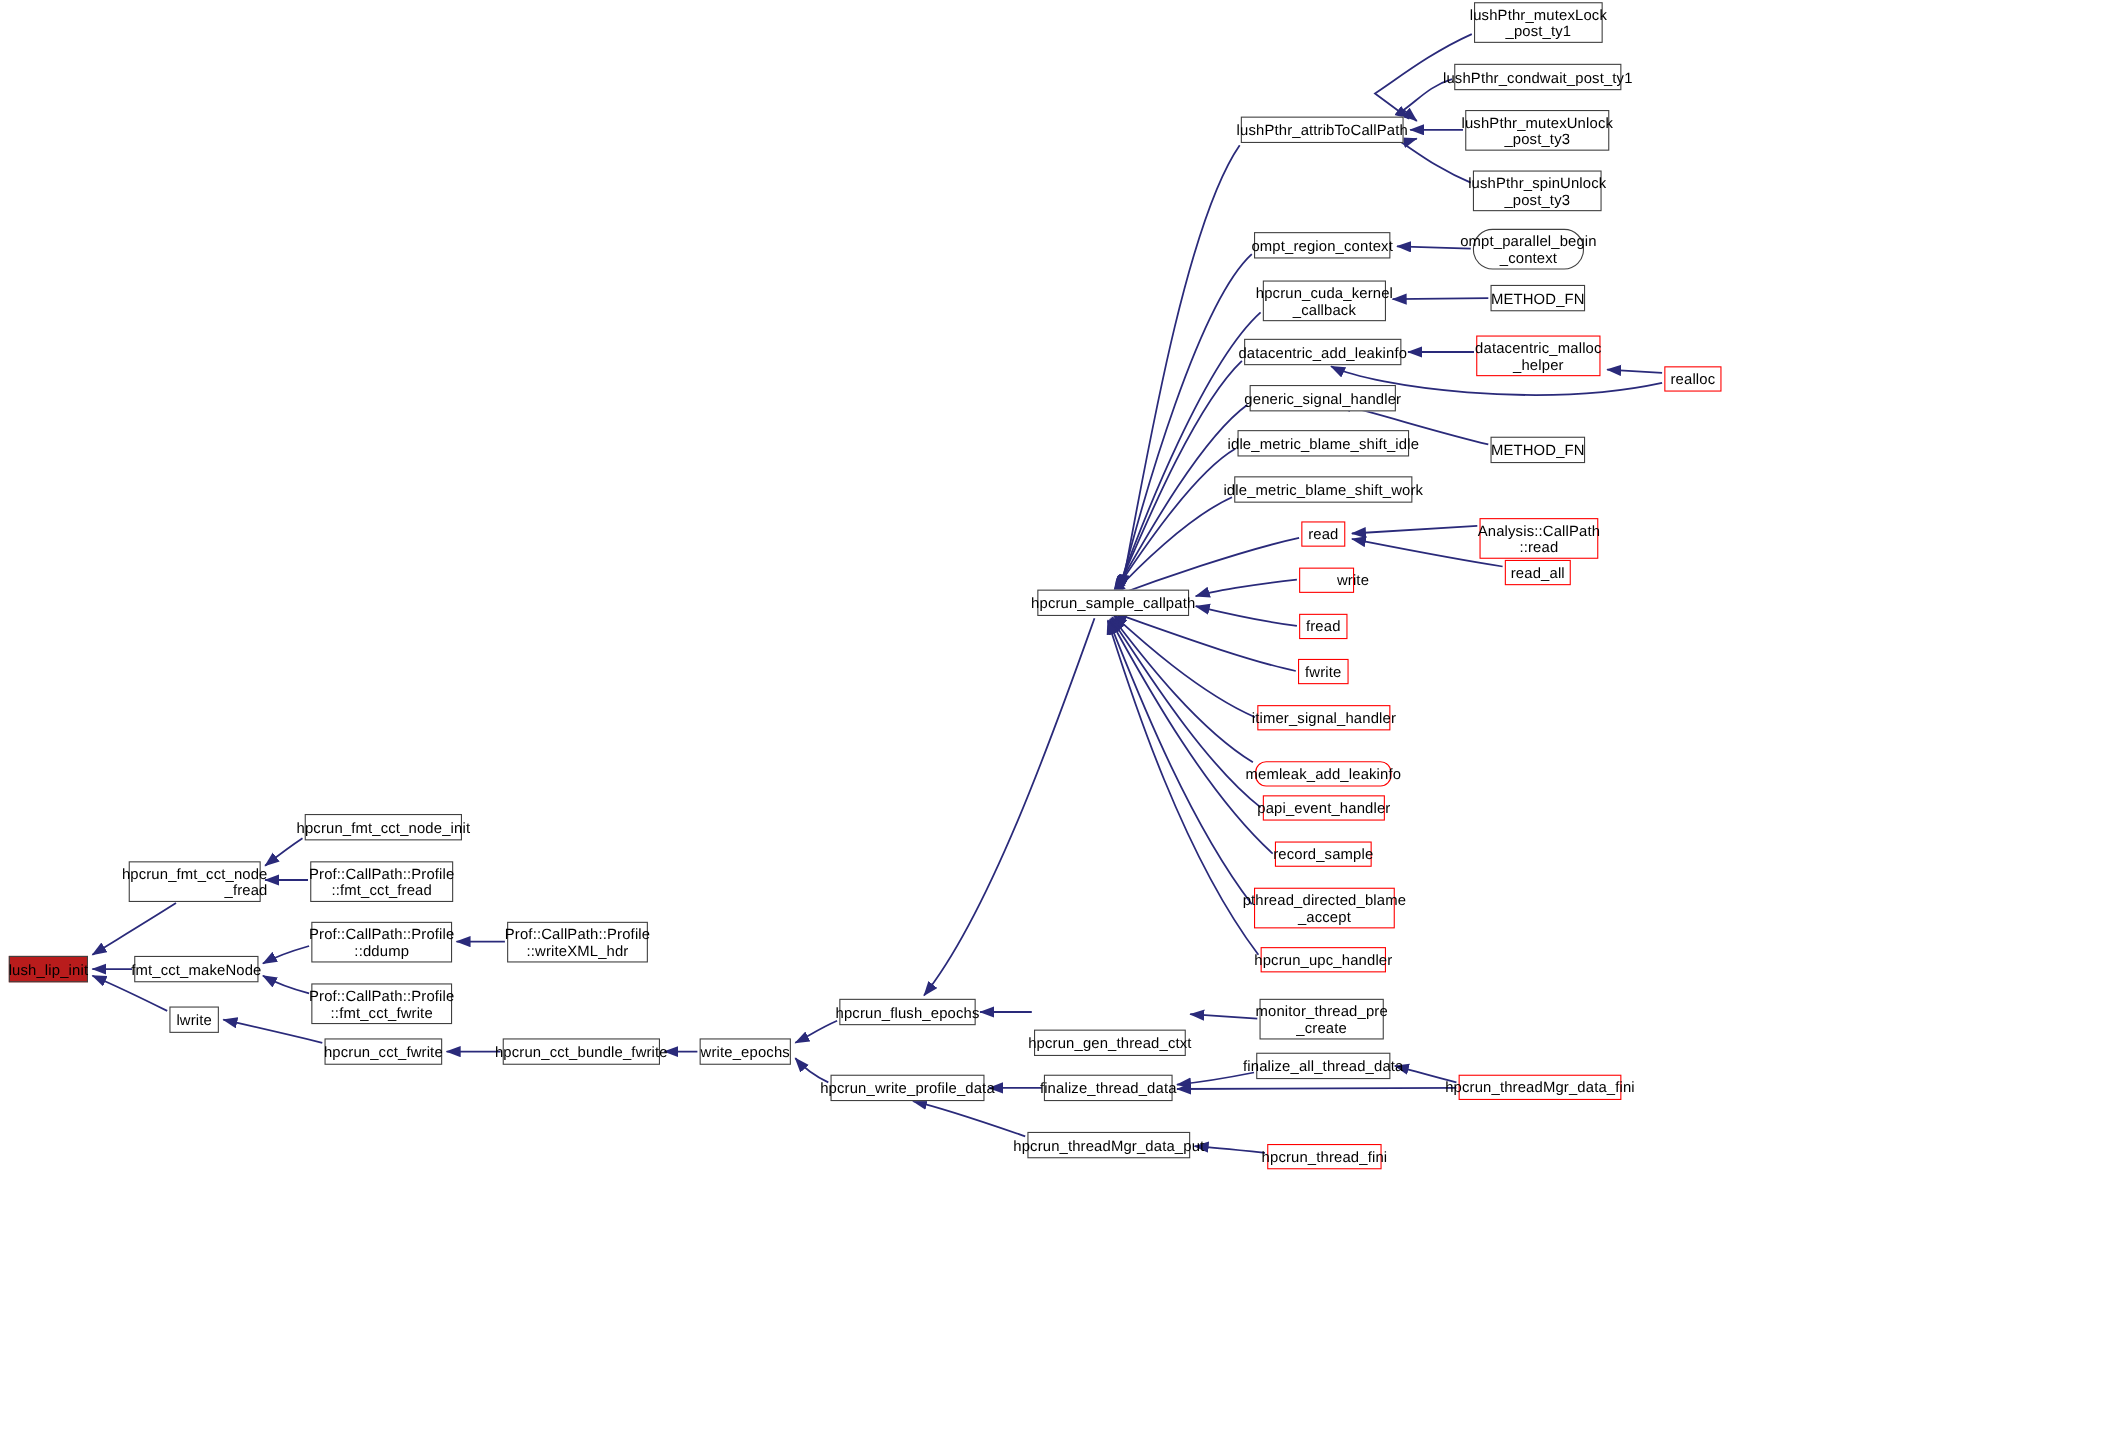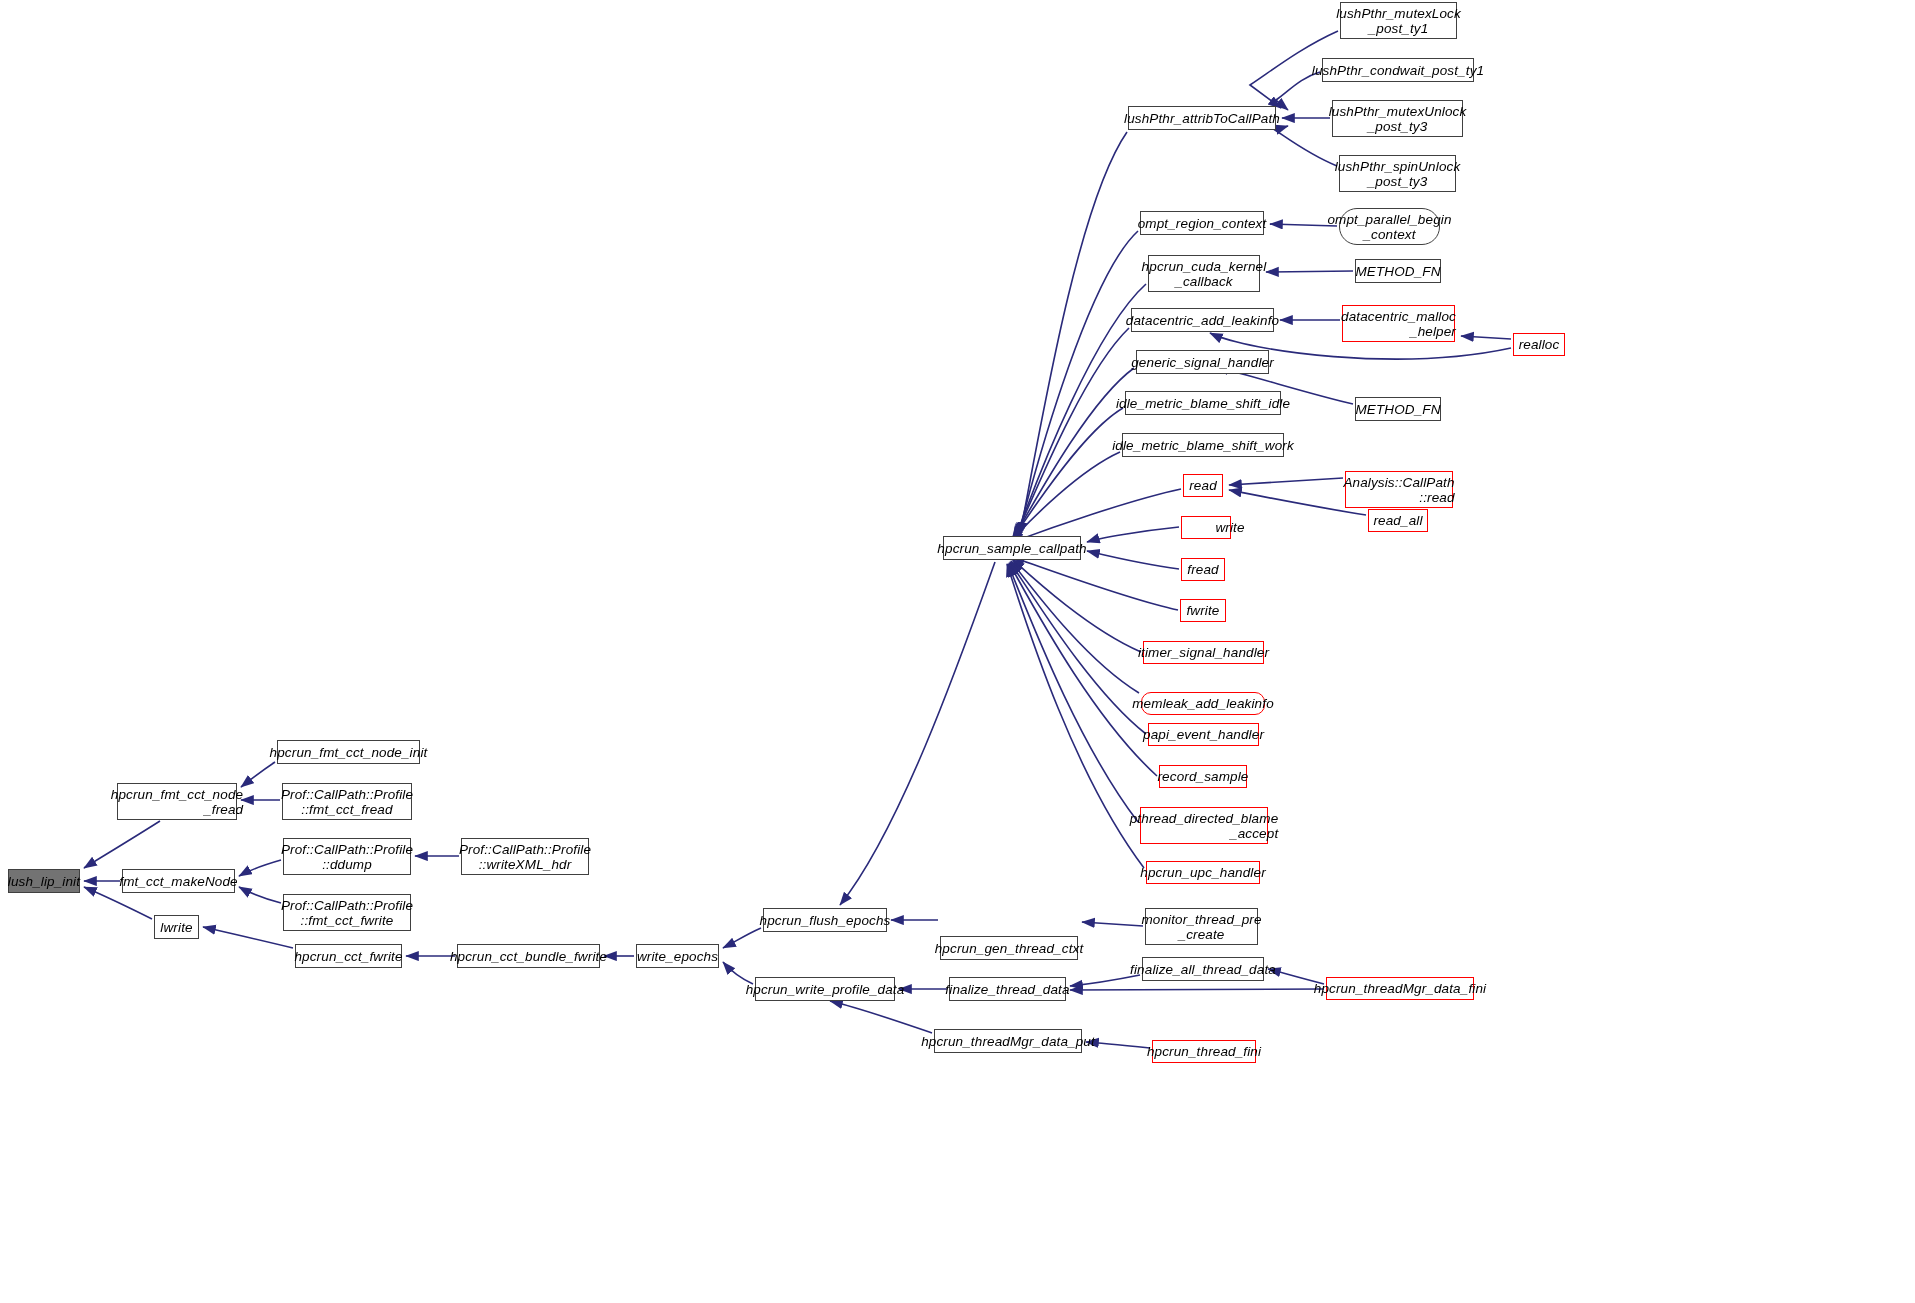--- a/index.html
+++ b/index.html
@@ -7,21 +7,20 @@
     padding: 0;
     background: #ffffff;
   }
   #canvas {
     position: relative;
     width: 1915px;
     height: 1303px;
     background: #ffffff;
     font-family: "Liberation Sans", sans-serif;
     overflow: hidden;
-    font-style: italic;
   }
   svg.edges {
     position: absolute;
     left: 0; top: 0;
     width: 1915px;
     height: 1303px;
     pointer-events: none;
   }
   .node {
     position: absolute;
@@ -34,24 +33,23 @@
     border: 1px solid #404040;
     color: #000000;
     font-size: 13.5px;
     line-height: 15px;
     white-space: pre-line;
     letter-spacing: 0.01em;
     z-index: 2;
   }
   .node.red {
     border-color: #ff0000;
-    text-align: right;
   }
   .node.current {
-    background: #737373;
+    background: #b91c1c;
     border-color: #404040;
   }
 </style>
 </head>
 <body>
 
 <div id="canvas">
   <svg class="edges" viewBox="0 0 1915 1303">
     <defs>
       <marker id="arrow" markerWidth="9" markerHeight="9" refX="8" refY="3.2" orient="auto" markerUnits="strokeWidth">

